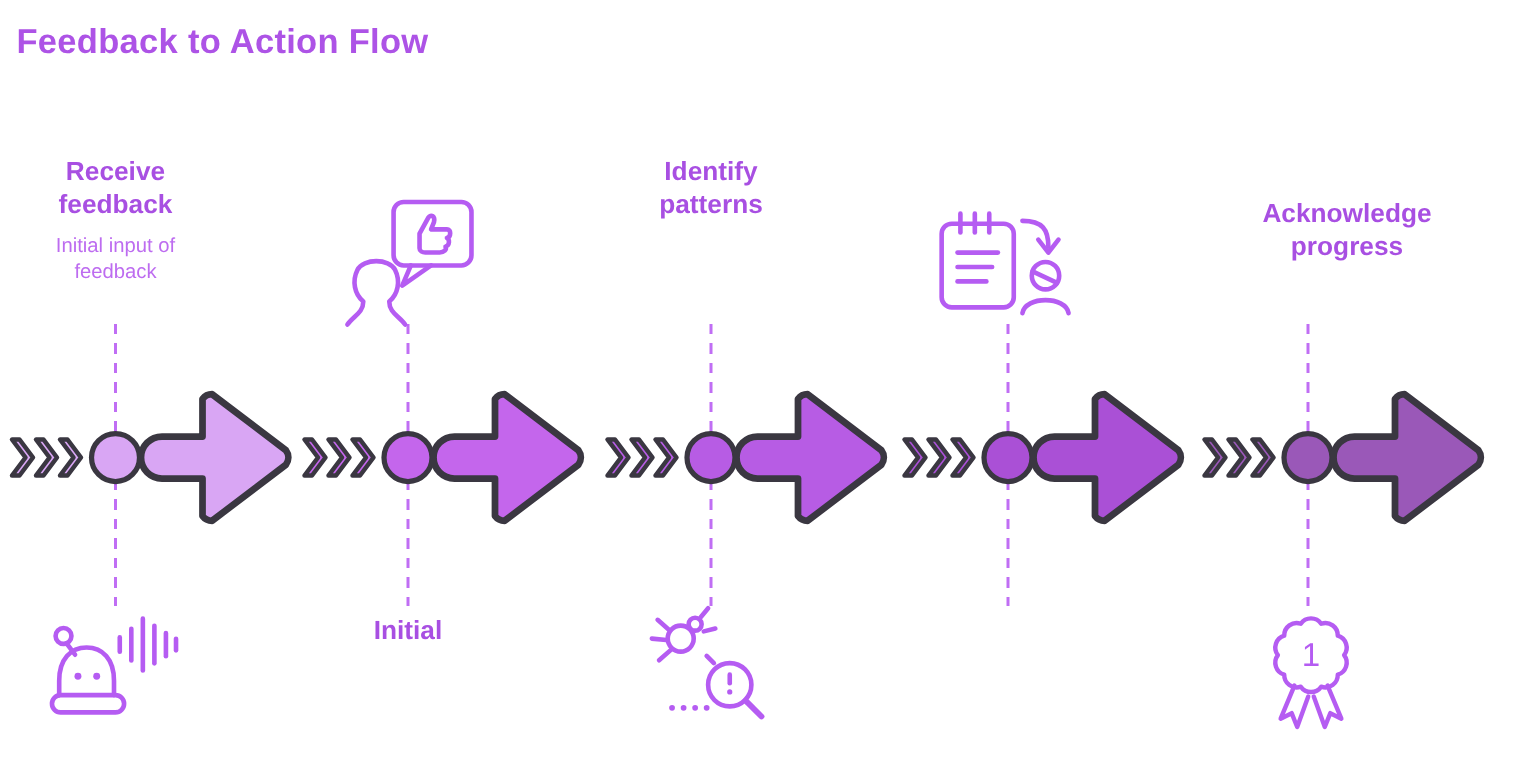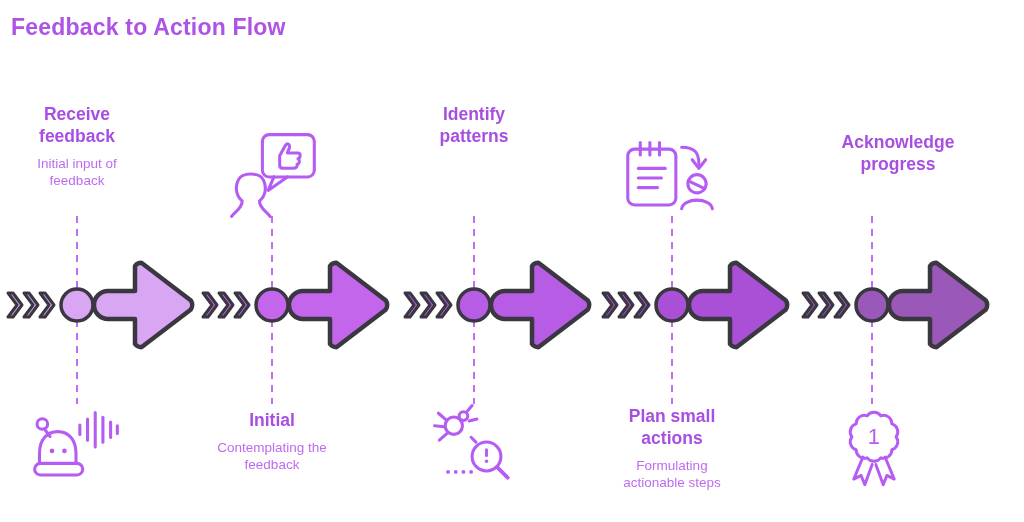--- a/index.html
+++ b/index.html
@@ -79,28 +79,23 @@
   <div class="dash-line d3"></div>
   <div class="dash-line d4"></div>
   <div class="dash-line d5"></div>
 
   <div class="stage-text s1">
     <div class="stage-heading">Receive feedback</div>
     <div class="stage-sub">Initial input of feedback</div>
   </div>
   <div class="stage-text s2">
     <div class="stage-heading">Initial</div>
-    <div class="stage-sub">Contemplating the feedback</div>
   </div>
   <div class="stage-text s3">
     <div class="stage-heading">Identify patterns</div>
-  </div>
-  <div class="stage-text s4">
-    <div class="stage-heading">Plan small actions</div>
-    <div class="stage-sub">Formulating actionable steps</div>
   </div>
   <div class="stage-text s5">
     <div class="stage-heading">Acknowledge progress</div>
   </div>
 
   <div class="stage-icon i1">
     <svg viewBox="0 0 104 92">
       <g class="ln">
         <path d="M14,62 V52 C14,37 22,29 33,29 C44,29 52,37 52,52 V62"></path>
         <rect x="9" y="62" width="50" height="12" rx="6"></rect>

